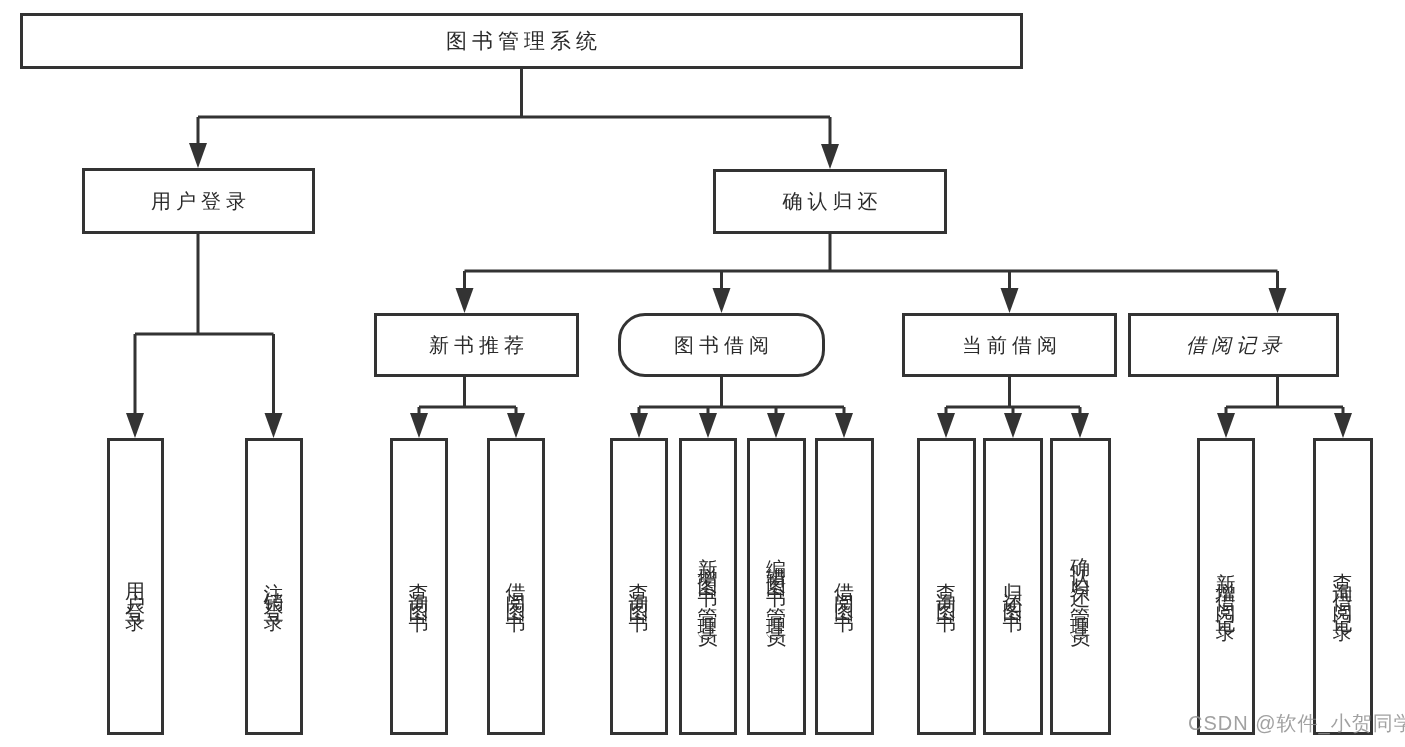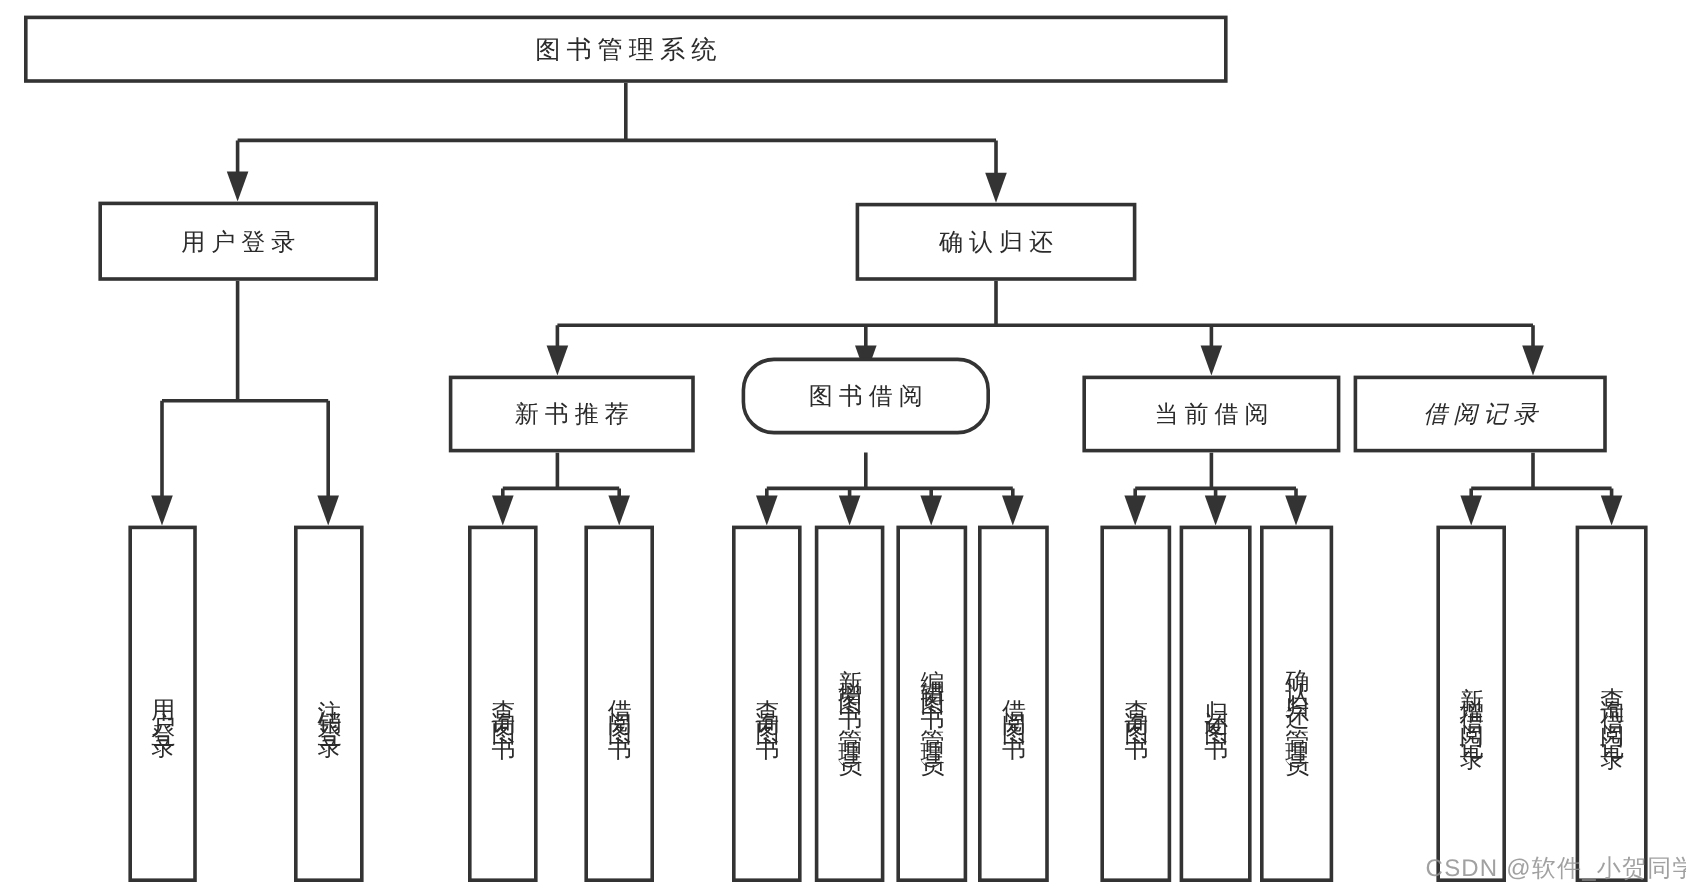--- a/index.html
+++ b/index.html
@@ -104,21 +104,21 @@
   <div class="hnode" style="left:82px; top:168px; width:233px; height:66px;">
     <span class="label">用户登录</span>
   </div>
   <div class="hnode" style="left:713px; top:169px; width:234px; height:65px;">
     <span class="label">确认归还</span>
   </div>
 
   <div class="hnode" style="left:362px; top:313px; width:205px; height:64px;margin-left:12px;">
     <span class="label">新书推荐</span>
   </div>
-  <div class="hnode" style="left:618px; top:298px; width:207px; height:64px;border-radius:27px;">
+  <div class="hnode" style="left:618px; top:313px; width:207px; height:64px;border-radius:27px;">
     <span class="label">图书借阅</span>
   </div>
   <div class="hnode" style="left:902px; top:313px; width:215px; height:64px;align-items:center;">
     <span class="label">当前借阅</span>
   </div>
   <div class="hnode" style="left:1128px; top:313px; width:211px; height:64px;font-style:italic;">
     <span class="label">借阅记录</span>
   </div>
 
   <div class="vnode" style="left:107px; top:438px; width:57px; height:297px;">

